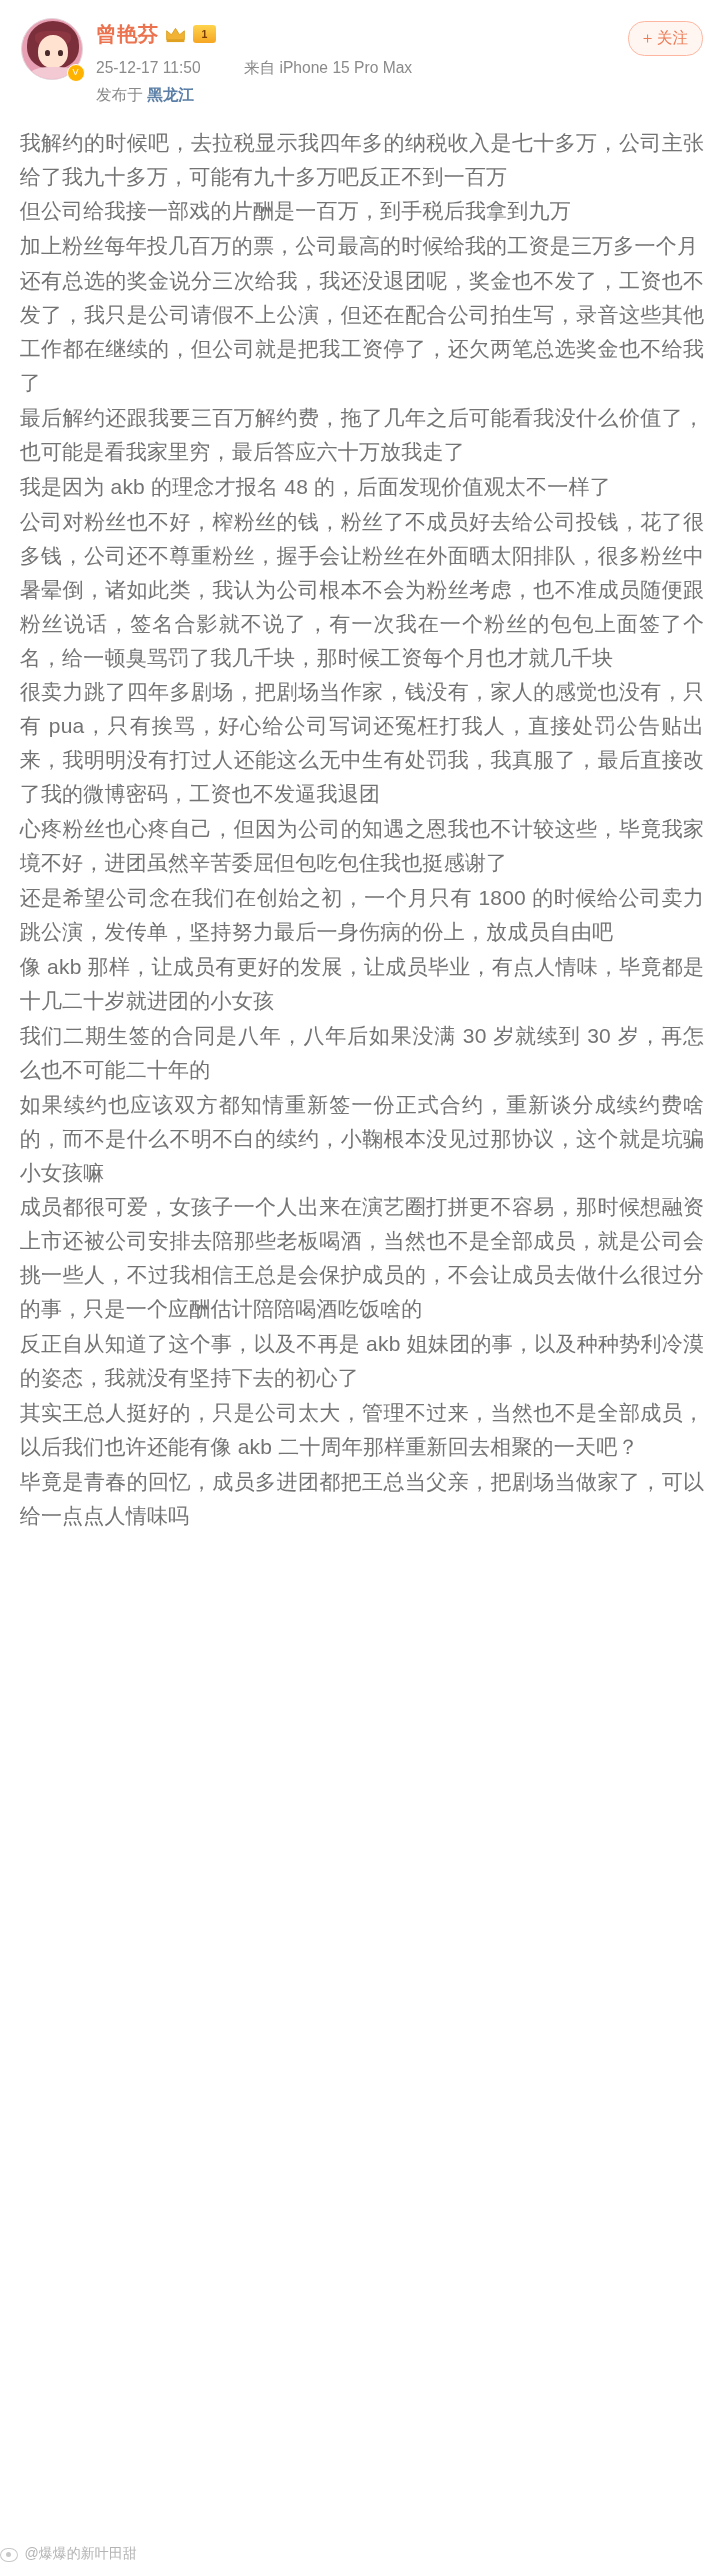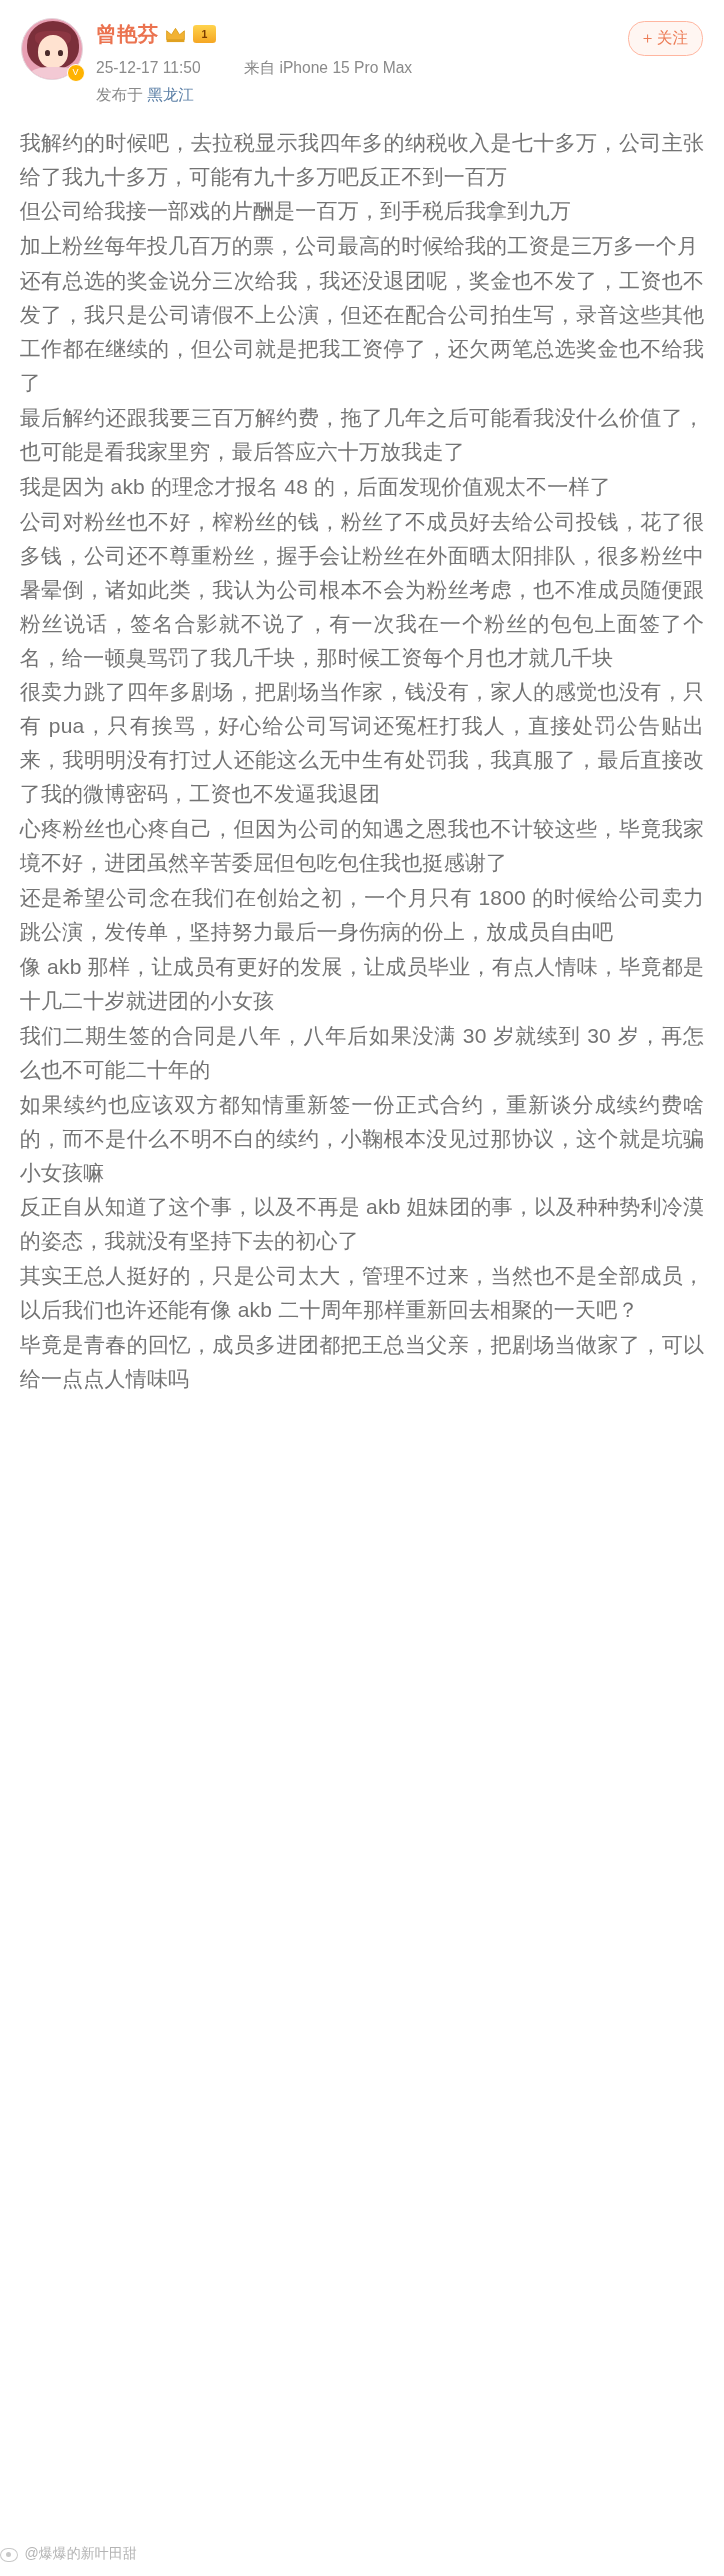--- a/index.html
+++ b/index.html
@@ -141,20 +141,21 @@
     color: #8a8a8a;
     margin-left: 39px;
   }
   .meta-line2 {
     margin-top: 5.7px;
     font-size: 15.6px;
     color: #8a8a8a;
   }
   .meta-line2 .loc {
     color: #5b7fa6;
+    font-weight: bold;
   }
   .follow-btn {
     position: absolute;
     right: 21px;
     top: 21px;
     border: 0.8px solid #ffb6a0;
     color: #ec7b55;
     background: #fff6f2;
     border-radius: 16.4px;
     font-size: 15.6px;
@@ -266,20 +267,21 @@
     <p>还有总选的奖金说分三次给我，我还没退团呢，奖金也不发了，工资也不发了，我只是公司请假不上公演，但还在配合公司拍生写，录音这些其他工作都在继续的，但公司就是把我工资停了，还欠两笔总选奖金也不给我了</p>
     <p>最后解约还跟我要三百万解约费，拖了几年之后可能看我没什么价值了，也可能是看我家里穷，最后答应六十万放我走了</p>
     <p>我是因为 akb 的理念才报名 48 的，后面发现价值观太不一样了</p>
     <p>公司对粉丝也不好，榨粉丝的钱，粉丝了不成员好去给公司投钱，花了很多钱，公司还不尊重粉丝，握手会让粉丝在外面晒太阳排队，很多粉丝中暑晕倒，诸如此类，我认为公司根本不会为粉丝考虑，也不准成员随便跟粉丝说话，签名合影就不说了，有一次我在一个粉丝的包包上面签了个名，给一顿臭骂罚了我几千块，那时候工资每个月也才就几千块</p>
     <p>很卖力跳了四年多剧场，把剧场当作家，钱没有，家人的感觉也没有，只有 pua，只有挨骂，好心给公司写词还冤枉打我人，直接处罚公告贴出来，我明明没有打过人还能这么无中生有处罚我，我真服了，最后直接改了我的微博密码，工资也不发逼我退团</p>
     <p>心疼粉丝也心疼自己，但因为公司的知遇之恩我也不计较这些，毕竟我家境不好，进团虽然辛苦委屈但包吃包住我也挺感谢了</p>
     <p>还是希望公司念在我们在创始之初，一个月只有 1800 的时候给公司卖力跳公演，发传单，坚持努力最后一身伤病的份上，放成员自由吧</p>
     <p>像 akb 那样，让成员有更好的发展，让成员毕业，有点人情味，毕竟都是十几二十岁就进团的小女孩</p>
     <p>我们二期生签的合同是八年，八年后如果没满 30 岁就续到 30 岁，再怎么也不可能二十年的</p>
     <p>如果续约也应该双方都知情重新签一份正式合约，重新谈分成续约费啥的，而不是什么不明不白的续约，小鞠根本没见过那协议，这个就是坑骗小女孩嘛</p>
+    <p>成员都很可爱，女孩子一个人出来在演艺圈打拼更不容易，那时候想融资上市还被公司安排去陪那些老板喝酒，当然也不是全部成员，就是公司会挑一些人，不过我相信王总是会保护成员的，不会让成员去做什么很过分的事，只是一个应酬估计陪陪喝酒吃饭啥的</p>
     <p>反正自从知道了这个事，以及不再是 akb 姐妹团的事，以及种种势利冷漠的姿态，我就没有坚持下去的初心了</p>
     <p>其实王总人挺好的，只是公司太大，管理不过来，当然也不是全部成员，以后我们也许还能有像 akb 二十周年那样重新回去相聚的一天吧？</p>
     <p>毕竟是青春的回忆，成员多进团都把王总当父亲，把剧场当做家了，可以给一点点人情味吗</p>
   </div>
 
   <div class="post-footer">
     <span class="weibo-eye"></span>
     <span>@爆爆的新叶田甜</span>
   </div>
 

